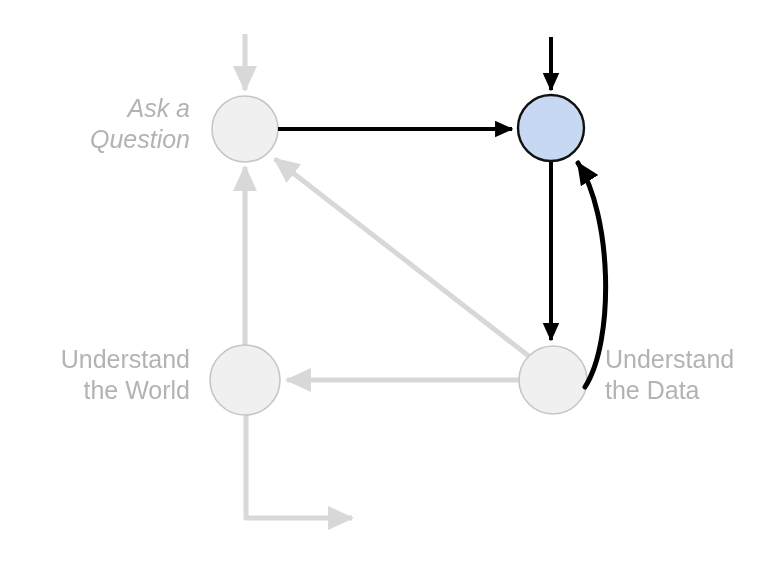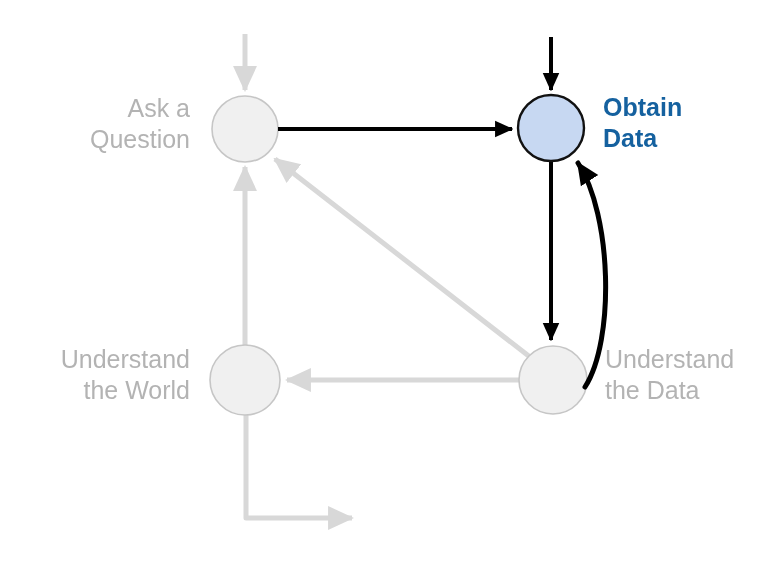--- a/index.html
+++ b/index.html
@@ -101,25 +101,23 @@
 
     <g>
       <path d="M 585 387 C 615 340, 612 215, 578 163" fill="none" stroke="#000000" stroke-width="5" stroke-linecap="round" marker-end="url(#arrow-black)"></path>
     </g>
 
     <g>
       <circle cx="551" cy="128" r="33" fill="#c7d8f2" stroke="#111111" stroke-width="2.4"></circle>
     </g>
   </svg>
 
-  <div class="node-label label-left" style="left: 0px; top: 93px; width: 190px;">Ask a
+  <div class="node-label label-left" style="left: 0px; top: 93px; width: 190px; font-style: italic;">Ask a
 Question</div>
 
-  <div class="node-label label-right active" style="left: 603px; top: 92px; width: 163px;">Obtain
-Data</div>
 
   <div class="node-label label-left" style="left: 0px; top: 344px; width: 190px;">Understand
 the World</div>
 
   <div class="node-label label-right" style="left: 605px; top: 344px; width: 161px;">Understand
 the Data</div>
 
 
 </div>
 

